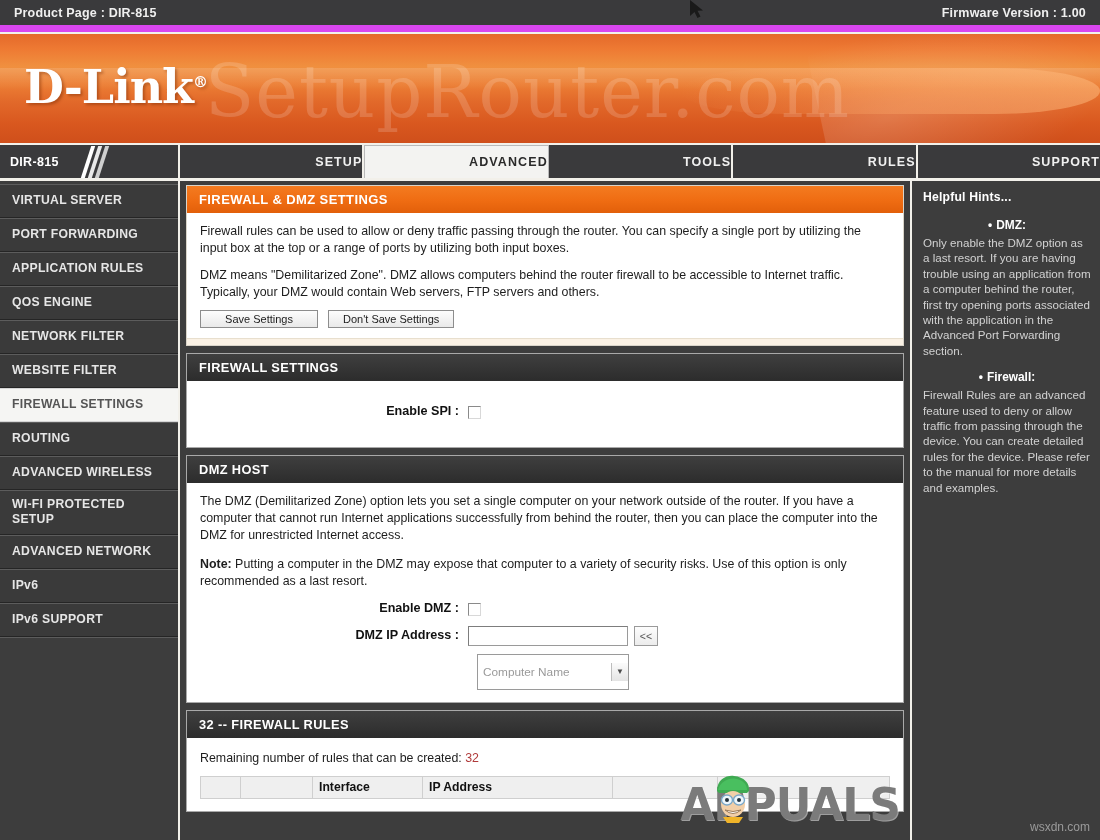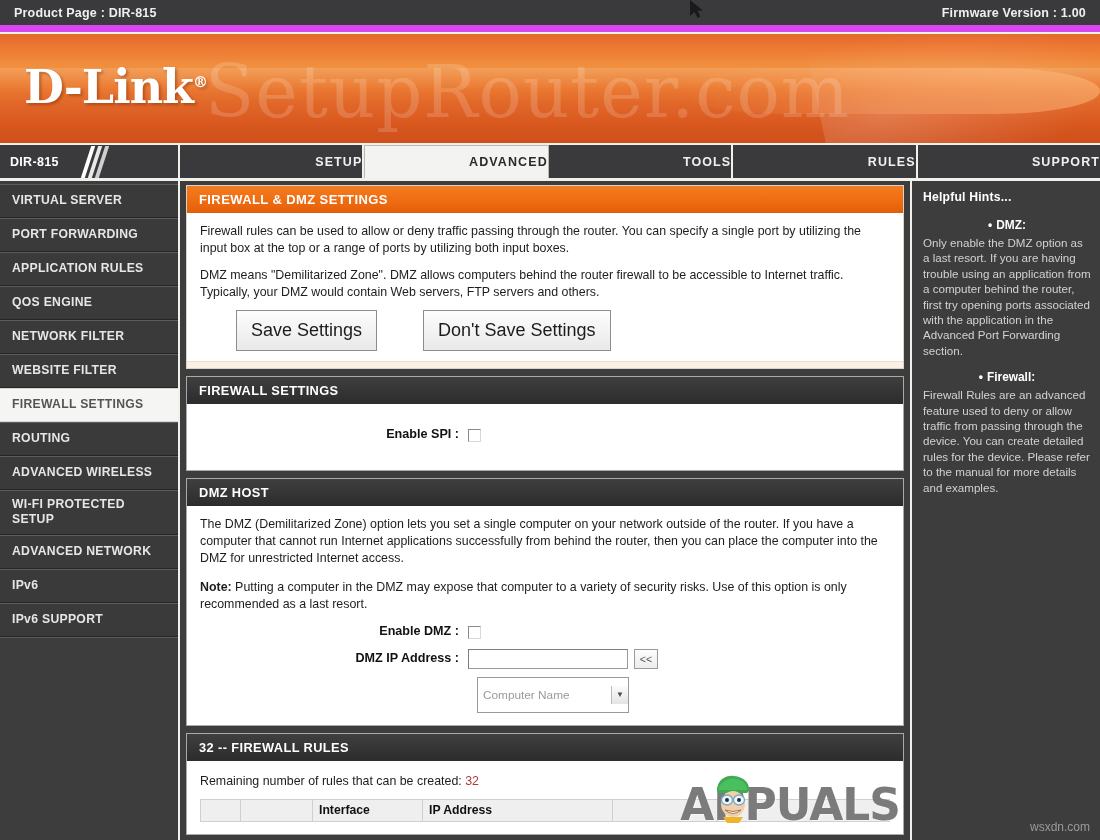--- a/index.html
+++ b/index.html
@@ -211,27 +211,26 @@
     background: #ffffff;
     color: #1d1d1d;
     font-size: 12.4px;
     line-height: 1.4;
   }
   .intro-body p { margin-bottom: 9px; }
   .btn-row { display: flex; gap: 10px; margin-top: 2px; }
   .btn {
     background: linear-gradient(180deg,#fdfdfd,#e9e9e9);
     border: 1px solid #8d8d8d;
-    padding: 9px 14px;
-    font-size: 18px;
+    padding: 2px 14px;
+    font-size: 11px;
     color: #1c1c1c;
     cursor: pointer;
     font-family: "Liberation Sans", sans-serif;
     min-width: 118px;
-    margin-left: 36px;
   }
   .orange-foot {
     height: 7px;
     background: #faf1e4;
     border-top: 1px solid #e8dfce;
   }
   .section { margin-bottom: 7px; }
 
   .field-row {
     display: flex; align-items: center;

